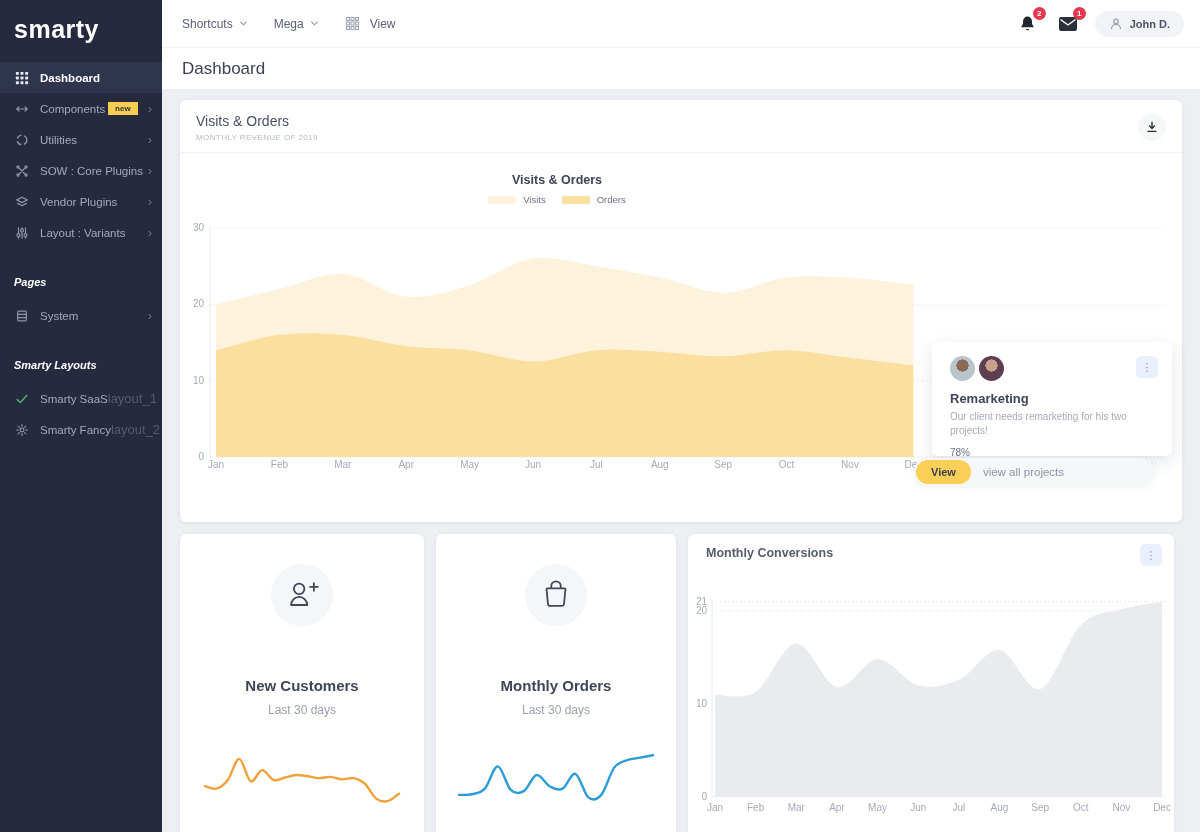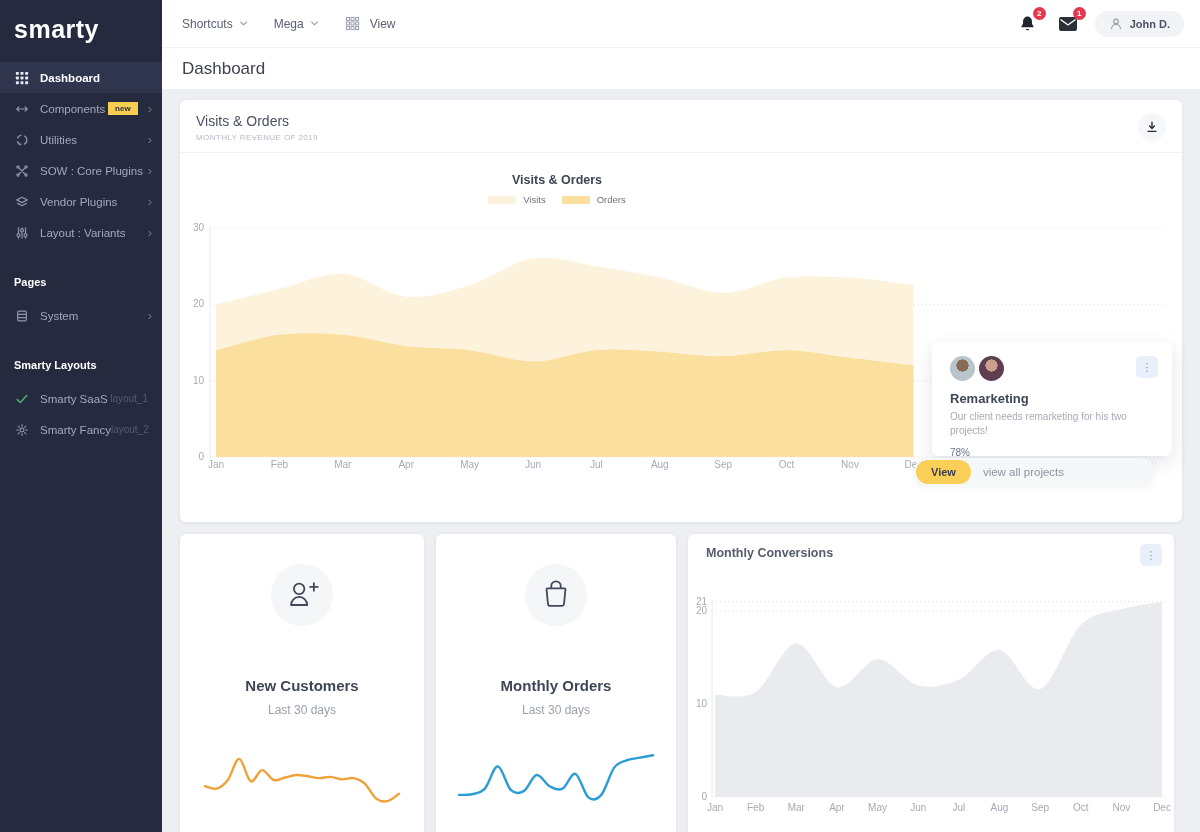--- a/index.html
+++ b/index.html
@@ -13,24 +13,24 @@
           letter-spacing:.5px; }
   .side-item { position:relative; display:flex; align-items:center; height:31px;
                padding:0 10px 0 14px; font-size:11.5px; color:#a3a9bc; cursor:pointer; }
   .side-item.active { background:#30354e; color:#fff; font-weight:700; }
   .s-ic { width:16px; height:16px; display:flex; align-items:center; justify-content:center;
           margin-right:10px; color:#8d93a8; flex:none; }
   .side-item.active .s-ic { color:#e8eaf2; }
   .s-lb { flex:1 1 auto; white-space:nowrap; }
   .s-badge { background:#f7ce4f; color:#2c3040; font-size:8px; font-weight:700;
              padding:2px 7px; border-radius:0; margin-right:6px; }
-  .s-meta { font-size:10px; color:#545a73; margin-right:4px; }
+  .s-meta { font-size:13px; color:#545a73; margin-right:4px; }
   .s-ch { color:#6c7288; font-size:13px; line-height:1; margin-left:4px; }
   .side-sec { font-size:11px; font-weight:700; color:#fff; padding:0 14px;
-              margin:28px 0 12px; }
+              margin:28px 0 12px;font-style:italic; }
 
   
   .main { position:absolute; left:162px; top:0; width:1038px; height:832px; }
   .navbar { position:relative; height:48px; background:#fff; border-bottom:1px solid #f0f1f4;
             display:flex; align-items:center; padding:0 16px 0 20px; }
   .nav-menu { display:flex; align-items:center; gap:6px; font-size:12px; color:#596070;
               margin-right:26px; cursor:pointer; }
   .nav-right { margin-left:auto; display:flex; align-items:center; gap:14px; }
   .icon-btn { position:relative; width:26px; height:26px; display:flex; align-items:center;
               justify-content:center; color:#22262f; cursor:pointer; }

